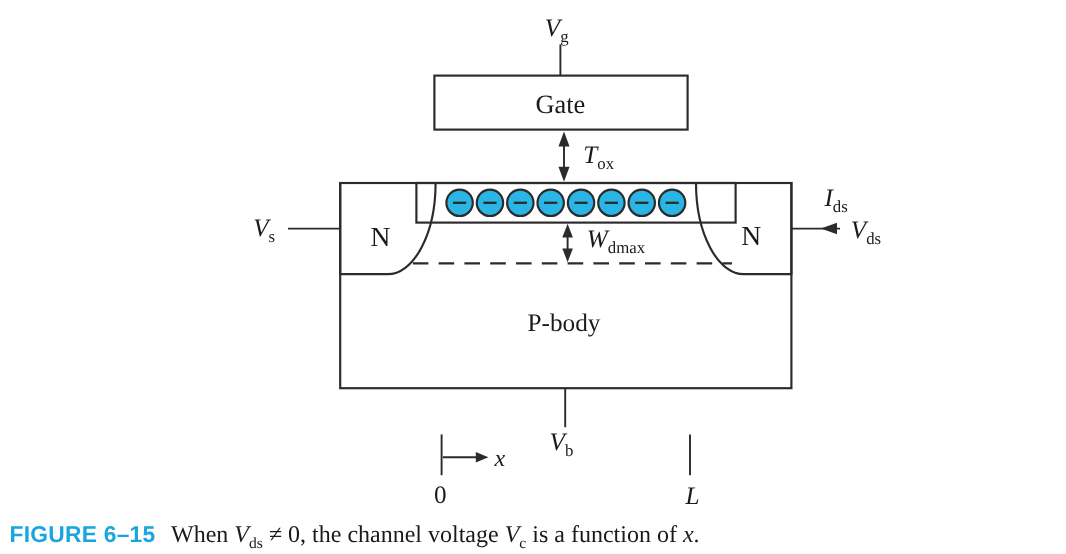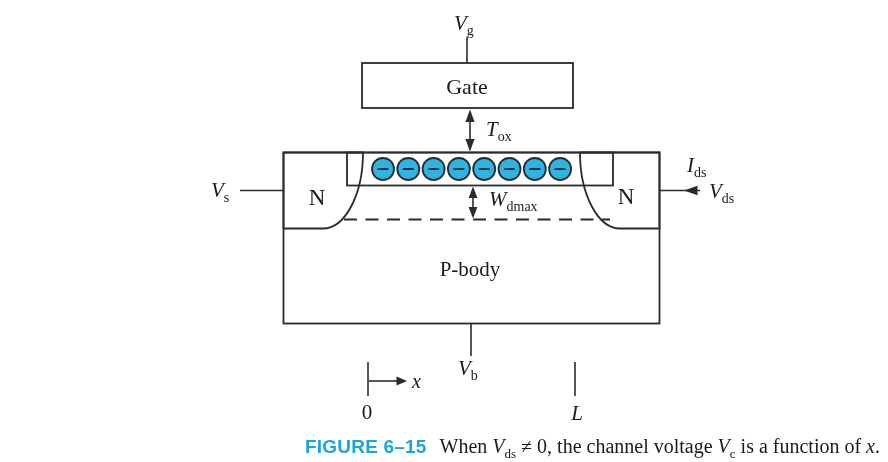--- a/index.html
+++ b/index.html
@@ -20,21 +20,21 @@
   svg text{fill:var(--ink);font-family:"Liberation Serif", serif;}
   .ln{stroke:var(--line);fill:none;stroke-width:1.8;}
   .thin{stroke-width:1.6;}
   .head{fill:var(--line);stroke:none;}
   .dash{stroke:var(--line);fill:none;stroke-width:1.8;stroke-dasharray:13 8.5;}
   .it{font-style:italic;}
   .main-sym{font-size:21px;}
   .sub-sym{font-size:14px;}
   .caption{
     position:absolute;left:8px;top:431px;width:872px;height:30px;
-    font-size:20px;line-height:30px;color:var(--ink);white-space:nowrap;text-align:right;
+    font-size:20px;line-height:30px;color:var(--ink);white-space:nowrap;
   }
   .caption .fig{
     font-family:"Liberation Sans", sans-serif;
     font-weight:bold;font-size:19px;color:var(--accent);
     margin-right:13px;letter-spacing:0.2px;
   }
   .caption sub{font-size:13px;line-height:0;}
   .caption i{font-family:"Liberation Serif", serif;}
 </style>
 </head>

